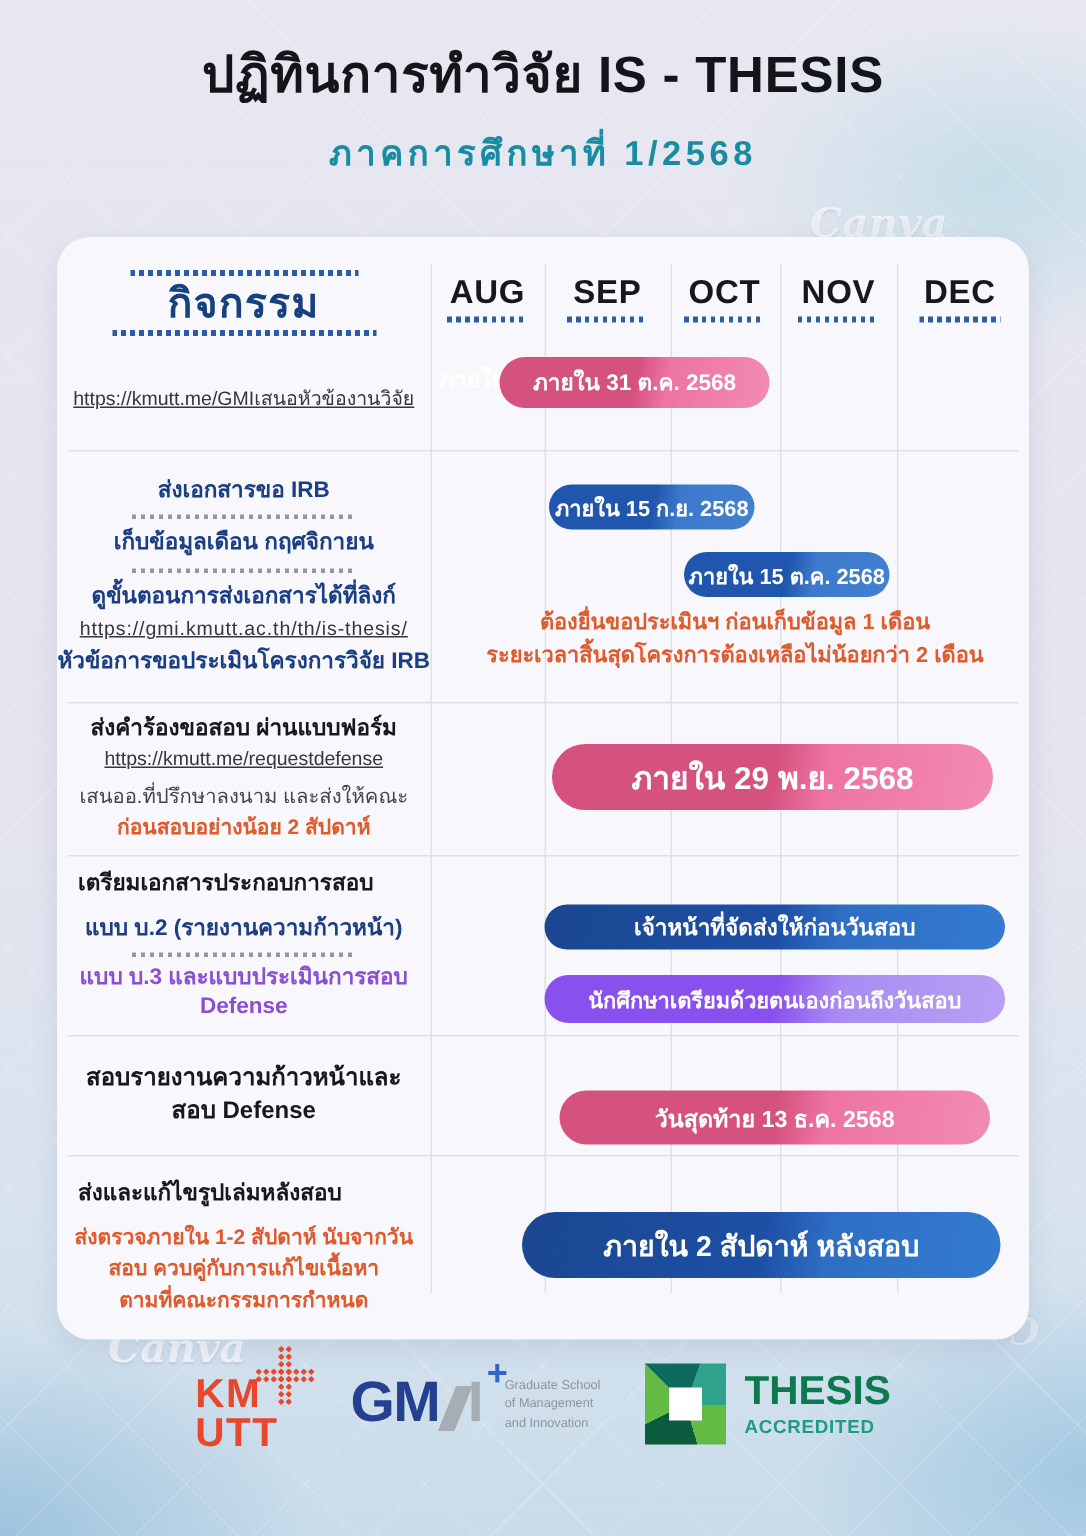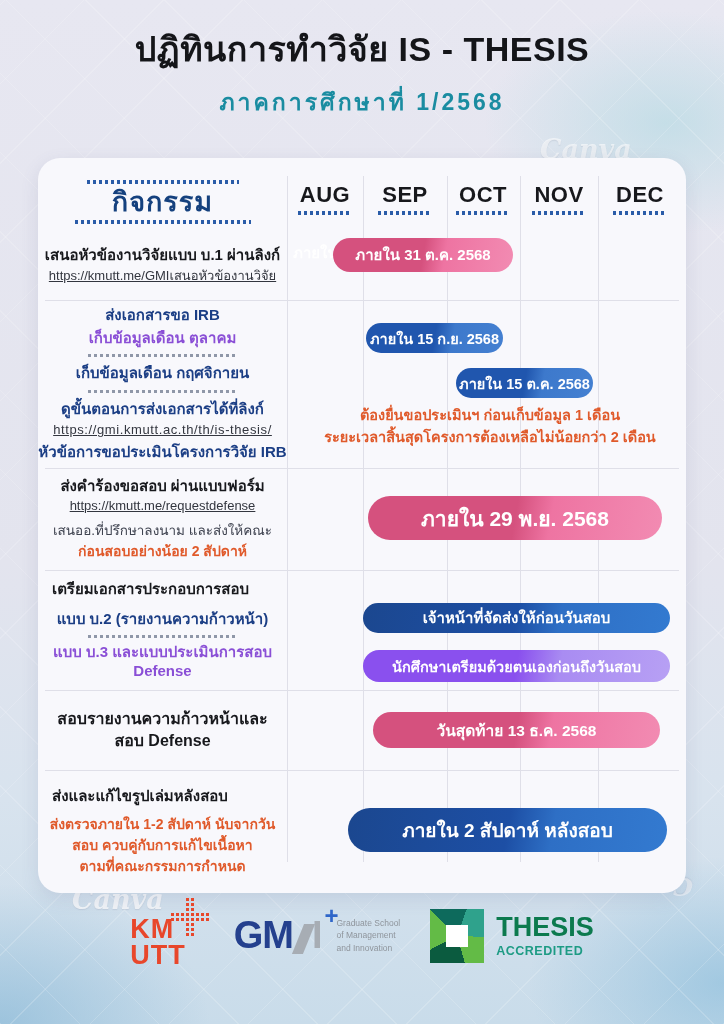--- a/index.html
+++ b/index.html
@@ -135,33 +135,31 @@
       <div class="lbl">NOV</div>
         <div class="dots"></div>
     </div>
     <div class="mh" style="left:602px">
       <div class="lbl">DEC</div>
         <div class="dots"></div>
     </div>
 
     <div class="row" style="top:74px;height:68px">
       <div class="cl">
-        <div class="t-bold">เสนอหัวข้องานวิจัยแบบ บ.1 ผ่านลิงก์</div>
         <a class="lnk" href="#">https://kmutt.me/GMIเสนอหัวข้องานวิจัย</a>
       </div>
       <div class="cr">
         <div class="ghost">ภายใน 31 ต.ค. 2568</div>
         <div class="pill pink" style="left:46px;top:6px;width:180px;height:34px;font-size:15px">ภายใน 31 ต.ค. 2568</div>
       </div>
     </div>
 
     <div class="row" style="top:142px;height:168px">
       <div class="cl">
         <div class="t-navy">ส่งเอกสารขอ IRB</div>
-        <div class="t-purple">เก็บข้อมูลเดือน ตุลาคม</div>
         <div class="gdots"></div>
         <div class="t-navy">เก็บข้อมูลเดือน กฤศจิกายน</div>
         <div class="gdots"></div>
         <div class="t-navy">ดูขั้นตอนการส่งเอกสารได้ที่ลิงก์</div>
         <a class="lnk sp" href="#">https://gmi.kmutt.ac.th/th/is-thesis/</a>
         <div class="t-navy">หัวข้อการขอประเมินโครงการวิจัย IRB</div>
       </div>
       <div class="cr">
         <div class="pill blue" style="left:79px;top:23px;width:137px;height:30px;font-size:14.5px">ภายใน 15 ก.ย. 2568</div>
         <div class="pill blue" style="left:169px;top:68px;width:137px;height:30px;font-size:14.5px">ภายใน 15 ต.ค. 2568</div>
@@ -197,21 +195,21 @@
         <div class="pill purple" style="left:76px;top:80px;width:307px;height:32px;font-size:14.5px">นักศึกษาเตรียมด้วยตนเองก่อนถึงวันสอบ</div>
       </div>
     </div>
 
     <div class="row" style="top:532px;height:80px">
       <div class="cl">
         <div class="t-bold" style="font-size:16px">สอบรายงานความก้าวหน้าและ</div>
         <div class="t-bold" style="font-size:16px">สอบ Defense</div>
       </div>
       <div class="cr">
-        <div class="pill pink" style="left:86px;top:22px;width:287px;height:36px;font-size:15.5px">วันสุดท้าย 13 ธ.ค. 2568</div>
+        <div class="pill pink" style="left:86px;top:37px;width:287px;height:36px;font-size:15.5px">วันสุดท้าย 13 ธ.ค. 2568</div>
       </div>
     </div>
 
     <div class="row" style="top:612px;height:123px">
       <div class="cl">
         <div class="t-bold" style="align-self:flex-start;padding-left:14px">ส่งและแก้ไขรูปเล่มหลังสอบ</div>
         <div class="t-orange" style="margin-top:8px">ส่งตรวจภายใน 1-2 สัปดาห์ นับจากวัน</div>
         <div class="t-orange">สอบ ควบคู่กับการแก้ไขเนื้อหา</div>
         <div class="t-orange">ตามที่คณะกรรมการกำหนด</div>
       </div>

